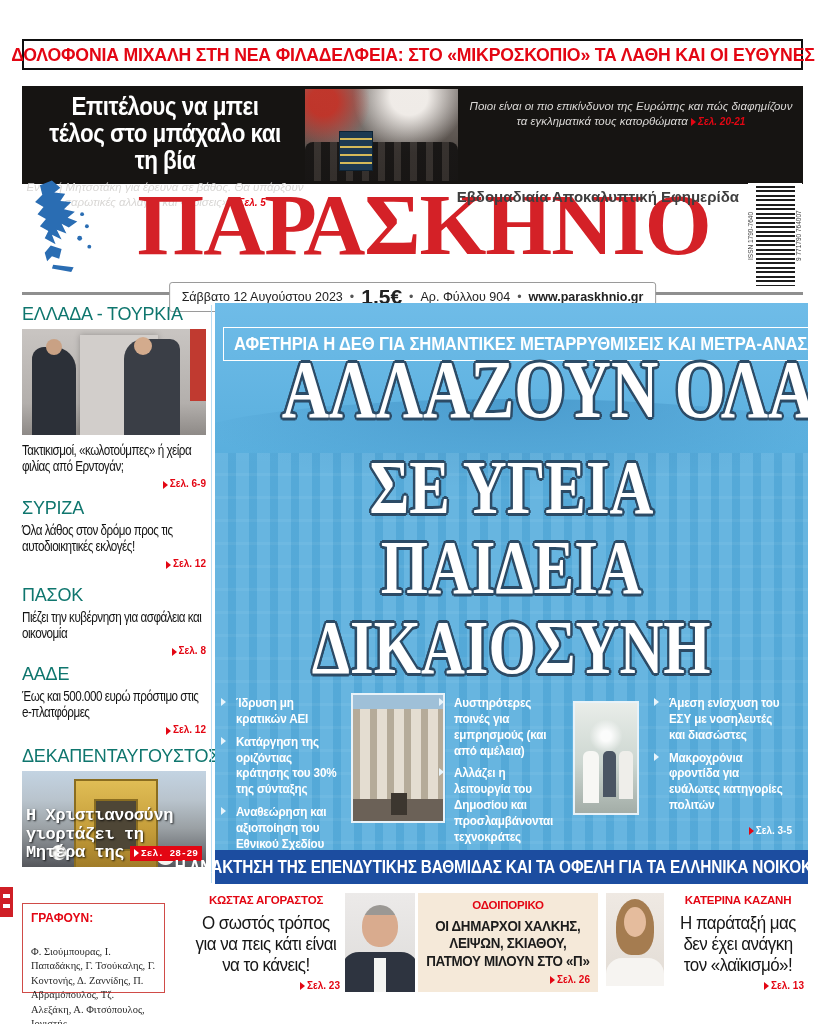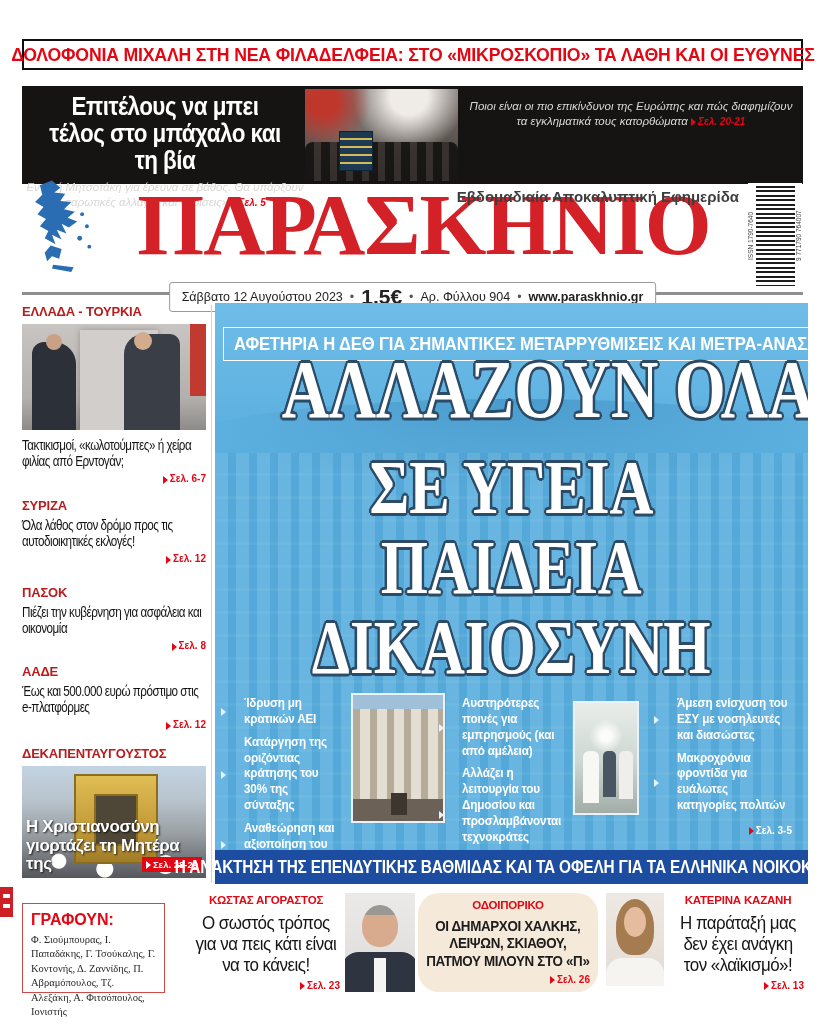--- a/index.html
+++ b/index.html
@@ -49,40 +49,40 @@
   .dateline .rule{position:absolute;left:0;right:0;top:10px;height:3px;background:#8f8f8f;}
   .pill{position:absolute;left:50%;top:0;transform:translateX(-50%);background:#fff;border:1px solid #9a9a9a;
         border-radius:3px;padding:2px 12px;display:flex;align-items:center;gap:7px;white-space:nowrap;
         font-size:12.5px;color:#222;}
   .pill .price{font-weight:700;font-size:21px;}
   .pill .site{font-weight:700;}
   .pill .dot{color:#555;}
   
   .sidebar{position:absolute;left:22px;top:303px;width:184px;height:582px;}
   .sec{position:absolute;left:0;width:184px;}
-  .kicker{color:#b91c1c;font-weight:700;font-size:13px;line-height:1;margin-bottom:6px;letter-spacing:-.2px;}
+  .kicker{color:#0f766e;font-weight:400;font-size:18px;line-height:1;margin-bottom:6px;letter-spacing:-.2px;}
   .s-h{color:#141414;font-size:14px;line-height:1.12;letter-spacing:-.6px;}
   .sqz{display:block;width:120%;transform:scaleX(.833);transform-origin:0 0;}
   .s-pg{text-align:right;margin-top:4px;}
   .vdiv{position:absolute;left:211px;top:305px;width:1px;height:578px;background:#b9dcf2;}
   
   .ph-leaders{width:184px;height:106px;margin-bottom:8px;position:relative;overflow:hidden;
       background:linear-gradient(180deg,#c9c5c2 0%,#b3afac 70%,#8e8a87 100%);}
   .ph-leaders .panel{position:absolute;left:58px;top:6px;width:78px;height:100px;background:#d2cecb;box-shadow:0 0 6px rgba(0,0,0,.25);}
   .ph-leaders .fig-l{position:absolute;left:10px;top:18px;width:44px;height:88px;background:#2c3038;border-radius:12px 22px 0 0;}
   .ph-leaders .fig-l::before{content:"";position:absolute;left:14px;top:-8px;width:16px;height:16px;border-radius:50%;background:#c9a184;}
   .ph-leaders .fig-r{position:absolute;right:26px;top:10px;width:56px;height:96px;background:#3a3e46;border-radius:20px 10px 0 0;}
   .ph-leaders .fig-r::before{content:"";position:absolute;left:10px;top:-2px;width:18px;height:18px;border-radius:50%;background:#d3ab8d;}
   .ph-leaders .flag{position:absolute;right:0;top:0;width:16px;height:72px;background:#c03a30;}
-  .ph-epitaph{width:184px;height:112px;position:relative;overflow:hidden;margin-bottom:0;
+  .ph-epitaph{width:184px;height:96px;position:relative;overflow:hidden;margin-bottom:0;
       background:
         radial-gradient(circle at 20% 85%, #fdfdfb 0 7px, rgba(253,253,251,0) 8px),
         radial-gradient(circle at 45% 92%, #fdfdfb 0 8px, rgba(253,253,251,0) 9px),
         radial-gradient(circle at 78% 88%, #f6f4ef 0 9px, rgba(246,244,239,0) 10px),
-        linear-gradient(180deg,#c3d3e2 0%,#b9c4cd 30%,#9aa0a4 60%,#55575c 100%);}
+        linear-gradient(180deg,#c3d3e2 0%,#b9c4cd 30%,#9aa0a4 60%,#55575c 100%); font-family: Liberation Mono, monospace;}
   .ph-epitaph .shrine{position:absolute;left:52px;top:8px;width:80px;height:86px;border:2px solid #8a6d20;
       background:linear-gradient(180deg,#e0bd55 0%,#c39b38 60%,#a07c28 100%);}
   .ph-epitaph .shrine::before{content:"";position:absolute;left:18px;top:18px;width:40px;height:48px;background:#4e4636;border:2px solid #8a6d20;}
   .s5-overlay{position:absolute;left:0;bottom:4px;width:100%;color:#fff;font-weight:700;font-size:17px;line-height:1.1;
       letter-spacing:-.4px;padding:0 4px;box-sizing:border-box;text-shadow:1px 1px 2px rgba(0,0,0,.8);}
   .s5-pg{position:absolute;right:4px;bottom:6px;background:#e30613;color:#fff;font-weight:700;font-size:9.5px;
       padding:2px 4px;}
   .s5-pg .tri{border-left-color:#fff;}
   
   .main{position:absolute;left:215px;top:303px;width:593px;height:547px;background:#58aedd;overflow:hidden;}
@@ -99,21 +99,21 @@
   .m-kicker .in{display:inline-block;transform:scaleX(.9);transform-origin:0 50%;letter-spacing:-.2px;}
   .hl{position:absolute;left:0;width:100%;text-align:center;color:#fff;font-weight:700;
       text-shadow:3px 0 0 #2c4b66,-3px 0 0 #2c4b66,0 3px 0 #2c4b66,0 -3px 0 #2c4b66,
                   2px 2px 0 #2c4b66,-2px 2px 0 #2c4b66,2px -2px 0 #2c4b66,-2px -2px 0 #2c4b66;font-family:Liberation Serif, serif;}
   .hl .in{display:inline-block;white-space:nowrap;transform:scaleX(.8);}
   .hl1{top:46px;font-size:82px;line-height:1;}
   .hl2{top:146px;font-size:76px;line-height:1;}
   .hl3{top:226px;font-size:76px;line-height:1;}
   .hl4{top:306px;font-size:76px;line-height:1;}
   .bcol{position:absolute;top:392px;}
-  .bcol .item{display:flex;gap:16px;margin-bottom:7px;align-items:center;}
+  .bcol .item{display:flex;gap:8px;margin-bottom:7px;}
   .bcol .item .tri.w{margin-top:3px;flex:none;}
   .bcol .item span.t{color:#fff;font-weight:700;font-size:13px;line-height:1.22;letter-spacing:-.2px;
       display:block;width:111%;transform:scaleX(.9);transform-origin:0 0;}
   .c1{left:6px;width:128px;} .c2{left:224px;width:130px;} .c3{left:439px;width:146px;}
   .ph-building{position:absolute;left:136px;top:390px;width:94px;height:130px;border:2px solid #e8f2f8;box-sizing:border-box;
       background:
         linear-gradient(180deg,#9fc0d8 0 14px,rgba(0,0,0,0) 14px),
         linear-gradient(180deg,rgba(0,0,0,0) 0 104px,#6b6157 104px),
         repeating-linear-gradient(90deg,#b5ab99 0 7px,#e4ddd1 7px 17px),
         #d9d2c4;}
@@ -128,35 +128,35 @@
   .m-pg{position:absolute;right:16px;top:522px;color:#fff;font-weight:700;font-size:10px;}
   .navy{position:absolute;left:215px;top:850px;width:593px;height:34px;background:#1c4da0;
         display:flex;align-items:center;justify-content:center;}
   .navy .in{color:#fff;font-weight:700;font-size:17.5px;white-space:nowrap;transform:scaleX(.88);letter-spacing:-.2px;}
   
   .corner-tab{position:absolute;left:0;top:887px;width:13px;height:30px;background:#cf1f26;
       background-image:linear-gradient(#fff,#fff),linear-gradient(#fff,#fff);
       background-size:7px 4px,7px 4px;background-position:3px 7px,3px 17px;background-repeat:no-repeat;}
   .authors{position:absolute;left:22px;top:903px;width:143px;height:90px;border:1px solid #d04b48;
       box-sizing:border-box;padding:7px 8px;}
-  .authors .lbl{color:#e30613;font-weight:700;font-size:16px;margin-bottom:4px;}
+  .authors .lbl{color:#e30613;font-weight:700;font-size:12px;margin-bottom:20px;}
   .authors .names{font-family:"Liberation Serif",serif;font-size:10.5px;line-height:1.38;color:#2a2a2a;}
   .b-kicker{color:#e30613;font-weight:700;font-size:11.5px;line-height:1;margin-bottom:5px;letter-spacing:-.2px;}
   .agorastos{position:absolute;left:192px;top:895px;width:148px;text-align:center;}
   .quote{color:#161616;font-size:19px;line-height:1.13;letter-spacing:-.6px;}
   .q-sqz{display:inline-block;width:112%;margin-left:-6%;transform:scaleX(.893);transform-origin:50% 0;}
   .b-pg{text-align:right;margin-top:4px;}
   .ph-agorastos{position:absolute;left:345px;top:893px;width:70px;height:99px;overflow:hidden;
       background:linear-gradient(180deg,#eceae9 0%,#dddbd9 100%);}
   .ph-agorastos .head{position:absolute;left:17px;top:12px;width:36px;height:42px;border-radius:50% 50% 46% 46%;
       background:linear-gradient(180deg,#9b9894 0 10px,#d9ab8e 10px);}
   .ph-agorastos .suit{position:absolute;left:-4px;bottom:-4px;width:78px;height:44px;border-radius:18px 18px 0 0;background:#2e3440;}
   .ph-agorastos .shirt{position:absolute;left:29px;bottom:0;width:12px;height:34px;background:#f4f4f2;}
   .odoi{position:absolute;left:418px;top:893px;width:180px;height:99px;background:#f5e9d9;box-sizing:border-box;
-      padding:7px 8px 0;text-align:center;border-radius:21px;}
+      padding:7px 8px 0;text-align:center;}
   .odoi .hd{color:#1c1c1c;font-weight:700;font-size:15px;line-height:1.18;letter-spacing:-.4px;}
   .ph-kazani{position:absolute;left:606px;top:893px;width:58px;height:93px;overflow:hidden;
       background:linear-gradient(180deg,#efe9e3 0%,#e2dcd5 100%);}
   .ph-kazani .hair{position:absolute;left:10px;top:6px;width:38px;height:56px;border-radius:50% 50% 40% 40%;background:#a57c50;}
   .ph-kazani .face{position:absolute;left:18px;top:14px;width:22px;height:30px;border-radius:50%;background:#e5bc9d;}
   .ph-kazani .blouse{position:absolute;left:0px;bottom:-6px;width:58px;height:34px;border-radius:16px 16px 0 0;background:#f6f4f1;}
   .kazani{position:absolute;left:672px;top:895px;width:132px;}
   .kazani .b-kicker{text-align:center;}
   .kazani .quote{text-align:center;}
 </style>
@@ -225,21 +225,21 @@
       <div class="kicker">ΕΛΛΑΔΑ - ΤΟΥΡΚΙΑ</div>
       <div class="ph-leaders">
         <div class="panel"></div>
         <div class="fig-l"></div>
         <div class="fig-r"></div>
         <div class="flag"></div>
       </div>
       <div class="s-h">
           <span class="sqz">Τακτικισμοί, «κωλοτούμπες» ή χείρα φιλίας από Ερντογάν;</span>
         </div>
-      <div class="s-pg pg"><span class="tri"></span><span>Σελ. 6-7</span></div>
+      <div class="s-pg pg"><span class="tri"></span><span>Σελ. 6-9</span></div>
     </div>
 
     <div class="sec" style="top:196px;">
       <div class="kicker">ΣΥΡΙΖΑ</div>
       <div class="s-h">
           <span class="sqz">Όλα λάθος στον δρόμο προς τις αυτοδιοικητικές εκλογές!</span>
         </div>
       <div class="s-pg pg"><span class="tri"></span><span>Σελ. 12</span></div>
     </div>
 

